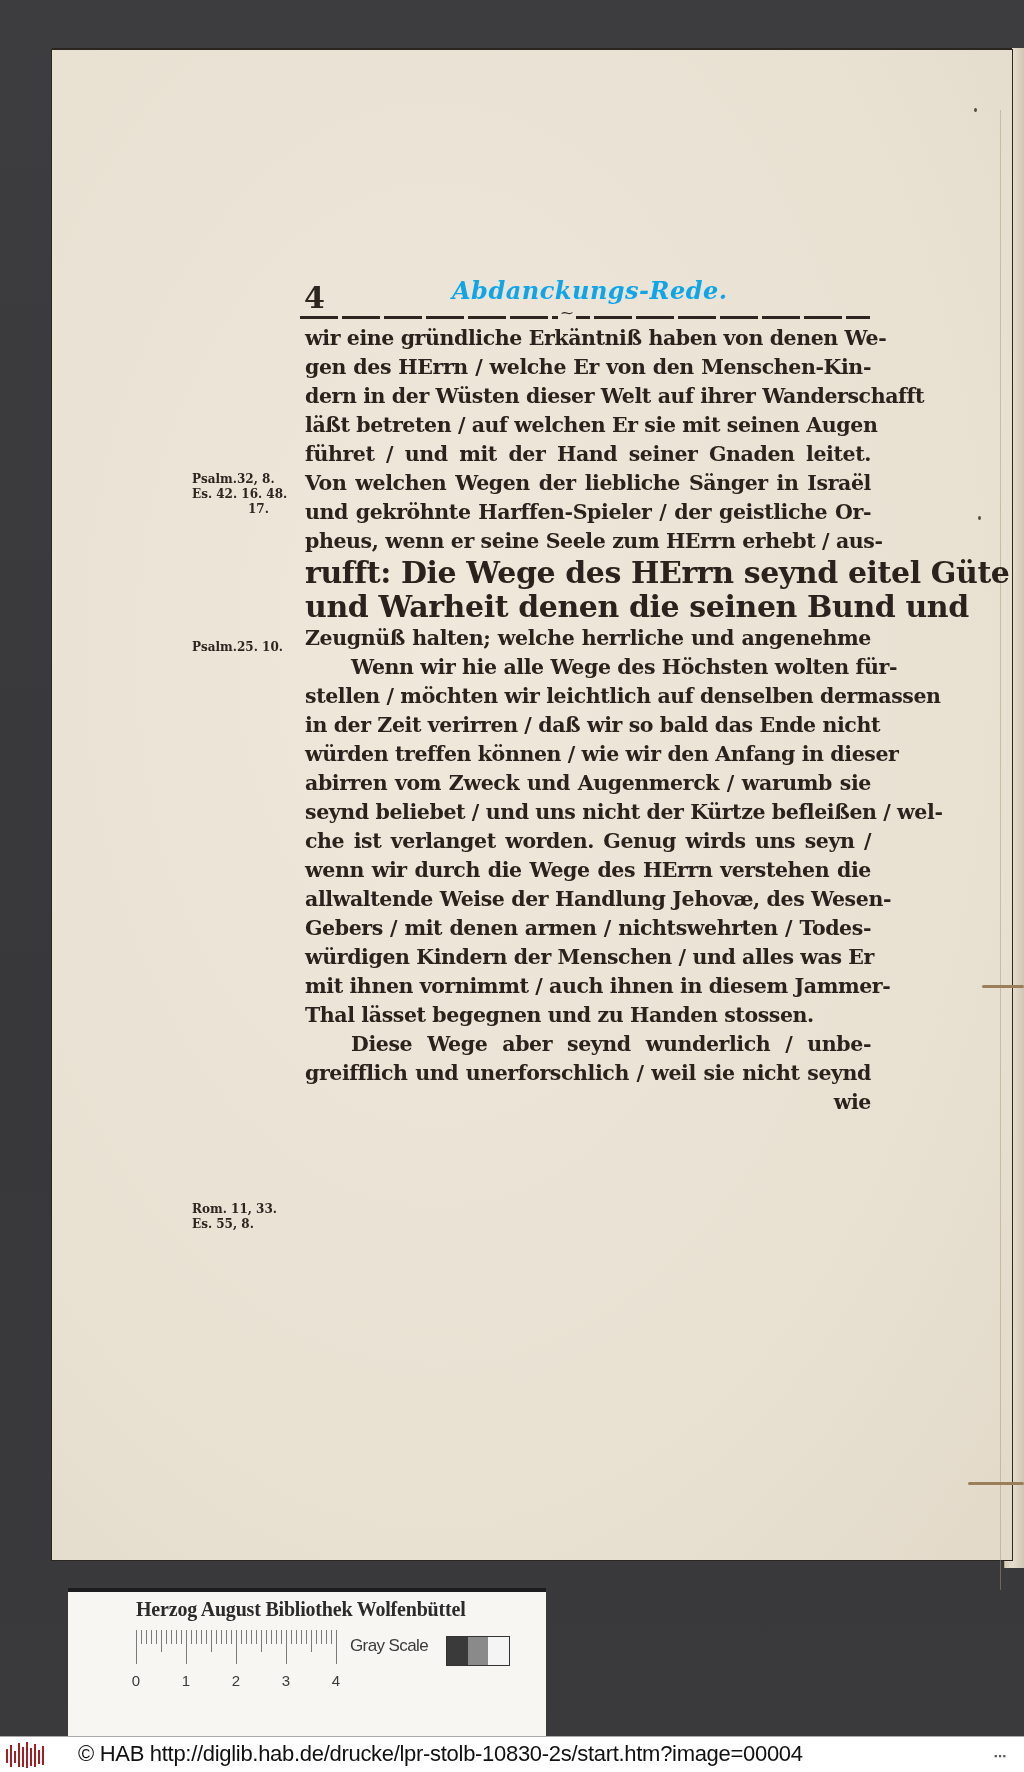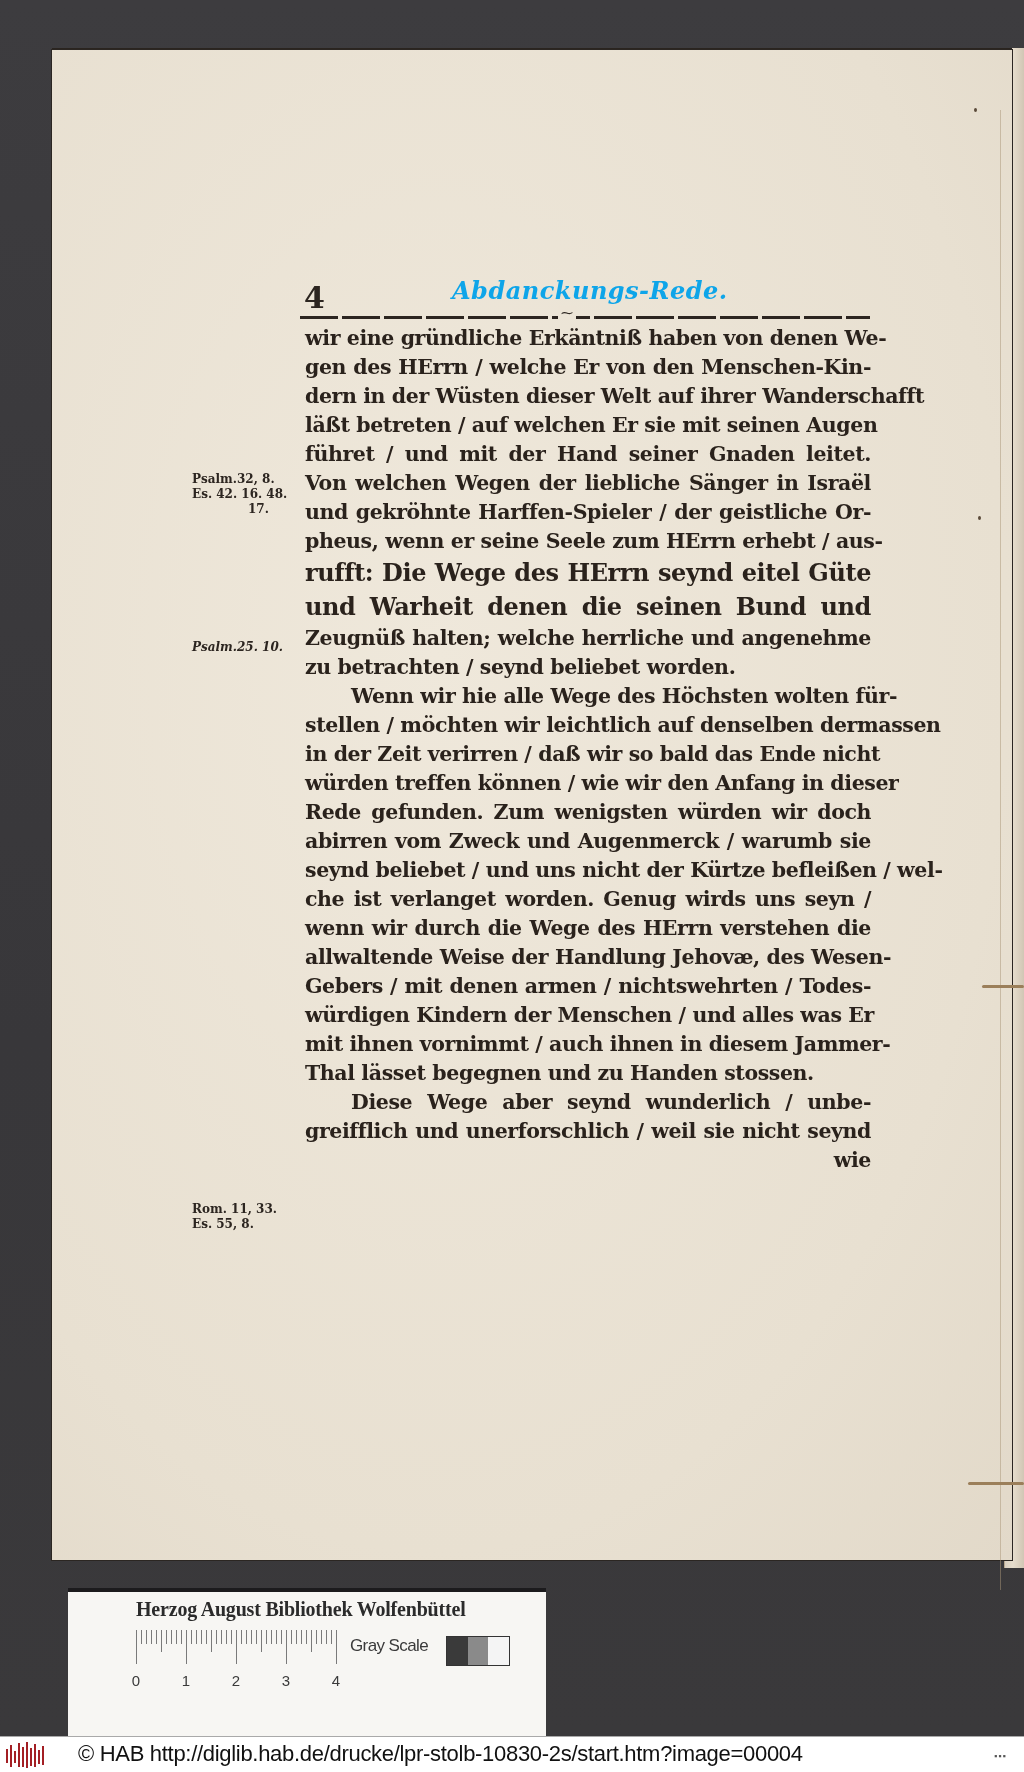--- a/index.html
+++ b/index.html
@@ -51,21 +51,21 @@
       background: #ece4d6; padding: 0 3px; font-family: "DejaVu Serif", serif;
     }
     .body-text {
       position: absolute; left: 305px; top: 324px; width: 566px;
       color: #2a221c; font-family: "DejaVu Serif", serif; font-weight: bold;
     }
     .line {
       height: 29px; line-height: 29px; font-size: 20.5px; white-space: nowrap;
       text-align: justify; text-align-last: justify; letter-spacing: -0.4px;
     }
-    .line.big { height: 34px; line-height: 34px; font-size: 24px; }
+    .line.big { height: 34px; line-height: 34px; font-size: 30px; }
     .line.indent { padding-left: 46px; }
     .line.last { text-align-last: left; }
     .line.catch { text-align-last: right; }
 
     .margin-note {
       position: absolute; left: 192px; font-size: 12px; font-weight: bold;
       color: #2c2520; line-height: 15px; font-family: "DejaVu Serif", serif;
       white-space: nowrap;
     }
 
@@ -131,46 +131,44 @@
   <div class="line">gen des HErrn / welche Er von den Menschen-Kin-</div>
   <div class="line">dern in der Wüsten dieser Welt auf ihrer Wanderschafft</div>
   <div class="line">läßt betreten / auf welchen Er sie mit seinen Augen</div>
   <div class="line">führet / und mit der Hand seiner Gnaden leitet.</div>
   <div class="line">Von welchen Wegen der liebliche Sänger in Israël</div>
   <div class="line">und gekröhnte Harffen-Spieler / der geistliche Or-</div>
   <div class="line">pheus, wenn er seine Seele zum HErrn erhebt / aus-</div>
   <div class="line big">rufft: Die Wege des HErrn seynd eitel Güte</div>
   <div class="line big">und Warheit denen die seinen Bund und</div>
   <div class="line">Zeugnüß halten; welche herrliche und angenehme</div>
-  <div class="line last">zu betrachten / seynd beliebet worden.</div>
   <div class="line indent">Wenn wir hie alle Wege des Höchsten wolten für-</div>
   <div class="line">stellen / möchten wir leichtlich auf denselben dermassen</div>
   <div class="line">in der Zeit verirren / daß wir so bald das Ende nicht</div>
   <div class="line">würden treffen können / wie wir den Anfang in dieser</div>
-  <div class="line">Rede gefunden. Zum wenigsten würden wir doch</div>
   <div class="line">abirren vom Zweck und Augenmerck / warumb sie</div>
   <div class="line">seynd beliebet / und uns nicht der Kürtze befleißen / wel-</div>
   <div class="line">che ist verlanget worden. Genug wirds uns seyn /</div>
   <div class="line">wenn wir durch die Wege des HErrn verstehen die</div>
   <div class="line">allwaltende Weise der Handlung Jehovæ, des Wesen-</div>
   <div class="line">Gebers / mit denen armen / nichtswehrten / Todes-</div>
   <div class="line">würdigen Kindern der Menschen / und alles was Er</div>
   <div class="line">mit ihnen vornimmt / auch ihnen in diesem Jammer-</div>
   <div class="line last">Thal lässet begegnen und zu Handen stossen.</div>
   <div class="line indent">Diese Wege aber seynd wunderlich / unbe-</div>
   <div class="line">greifflich und unerforschlich / weil sie nicht seynd</div>
   <div class="line catch">wie</div>
 </div>
 
 <div class="margin-note" style="top:472px;">
   <div>Psalm.32, 8.</div>
   <div>Es. 42. 16. 48.</div>
   <div style="padding-left:56px;">17.</div>
 </div>
-<div class="margin-note" style="top:640px;font-style:italic;">Psalm.25. 10.</div>
+<div class="margin-note" style="top:640px;">Psalm.25. 10.</div>
 <div class="margin-note" style="top:1202px;">
   <div>Rom. 11, 33.</div>
   <div>Es. 55, 8.</div>
 </div>
 
 <div class="card">
   <div class="card-title">Herzog August Bibliothek Wolfenbüttel</div>
   <div class="ruler">
     <div class="tick" style="left:0;height:34px;"></div>
     <div class="tick" style="left:5px;height:14px;"></div>

